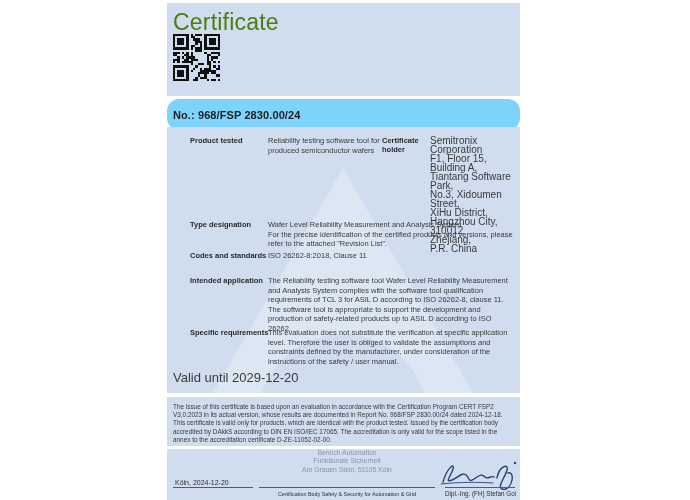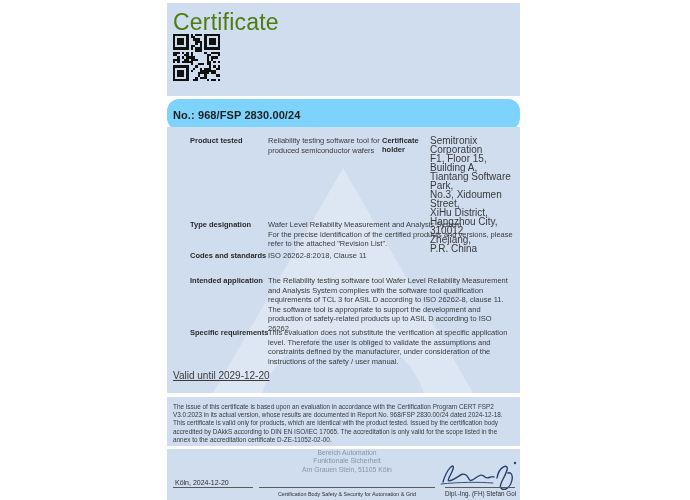--- a/index.html
+++ b/index.html
@@ -36,21 +36,21 @@
   .holder-lbl{
     position:absolute;left:215px;top:0;width:46px;
     font-size:7.5px;font-weight:700;color:#2a2a2a;line-height:9px;
   }
   .holder-val{
     position:absolute;left:263px;top:0;width:86px;
     font-size:10px;color:#3a3a3a;line-height:9px;white-space:pre-line;
   }
   .valid{
     position:absolute;left:6px;top:243px;
-    font-size:10px;color:#3a3a3a;text-decoration:underline;
+    font-size:13px;color:#3a3a3a;
   }
   .fine{
     padding:6px 7px 0 6px;font-size:6.4px;line-height:8.2px;color:#3a3a3a;width:340px;
   }
   .f-left{position:absolute;left:6px;top:0;width:80px;height:51px;}
   .f-left .date{position:absolute;left:2px;bottom:14px;font-size:7px;color:#2e2e2e;}
   .f-rule{position:absolute;bottom:12px;left:0;right:0;border-bottom:0.8px solid #5a5a5a;}
   .f-center{position:absolute;left:92px;top:0;width:176px;height:51px;text-align:center;}
   .org-name{font-size:7.5px;font-weight:700;color:#8796a6;margin-top:3px;line-height:9px;}
   .org-line{font-size:6.8px;color:#8796a6;line-height:8.4px;}

